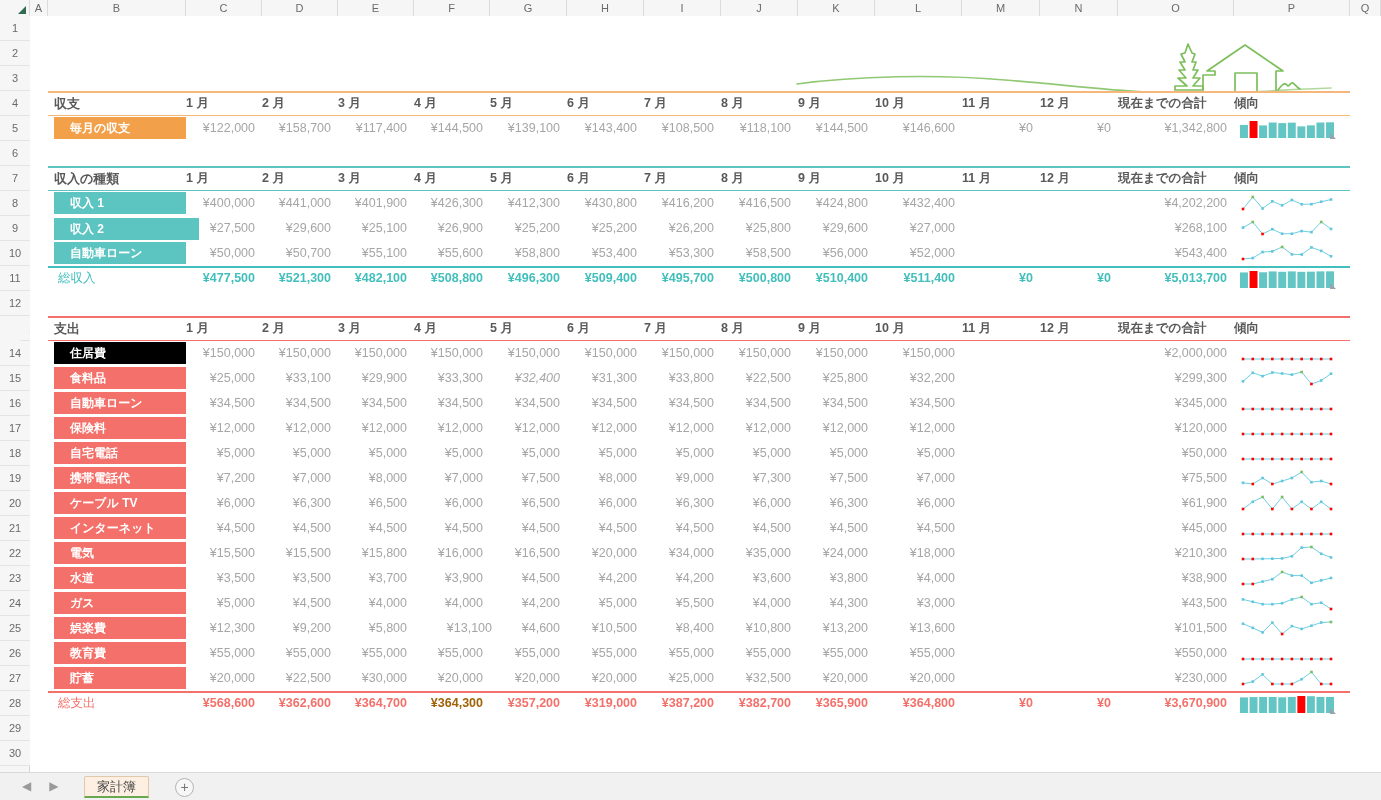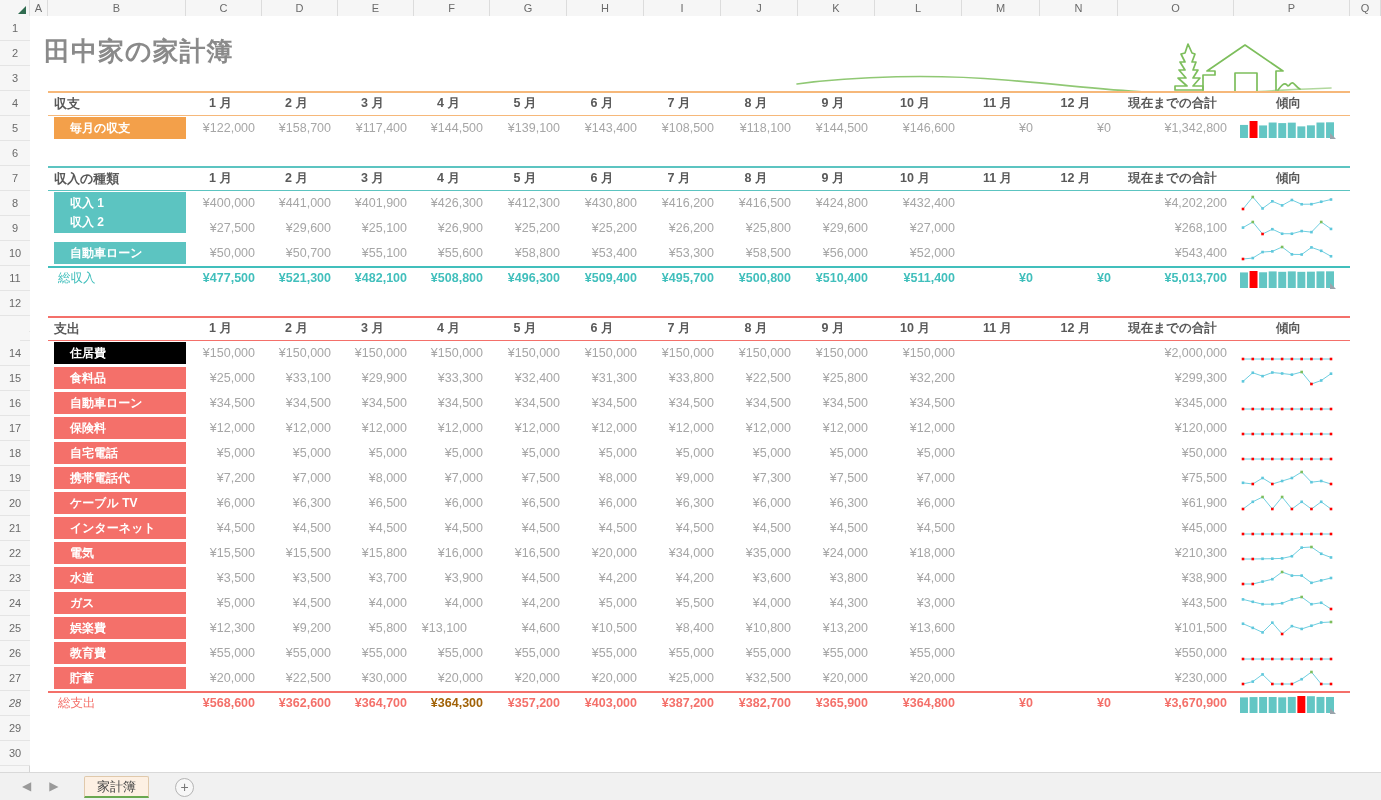--- a/index.html
+++ b/index.html
@@ -40,21 +40,21 @@
     border-bottom:1px solid #e4e4e4; background:#f6f6f6;
     display:flex;align-items:center;justify-content:center;
   }
   
   .sheet{
     position:absolute; left:30px; top:16px;
     width:1351px; height:756px; background:#ffffff;
   }
   .cell{ position:absolute; overflow:hidden; white-space:nowrap; }
   .num{ text-align:right; font-size:12.5px; color:#a6a6a6; padding-right:7px; line-height:25px;}
-  .mhead{ text-align:center; font-size:12.5px; font-weight:bold; color:#595959; padding-right:7px; line-height:25px;}
+  .mhead{ text-align:left; font-size:12.5px; font-weight:bold; color:#595959; padding-right:7px; line-height:25px;}
   .sect-title{ font-size:13px; font-weight:bold; color:#595959; padding-left:6px; line-height:25px;}
   .catlabel{
     font-size:12px; font-weight:bold; color:#ffffff;
     padding-left:16px; line-height:23px;
   }
   .totlabel{ font-size:12.5px; padding-left:10px; line-height:25px; }
   .totnum{ text-align:right; font-size:12.5px; font-weight:bold; padding-right:7px; line-height:25px;}
   .title-main{
     font-size:26px; font-weight:bold; color:#8a8a8a; letter-spacing:1px;
     line-height:38px; padding-left:8px;
@@ -140,28 +140,27 @@
       <div class="rowhead" style="height: 25px;">18</div>
       <div class="rowhead" style="height: 25px;">19</div>
       <div class="rowhead" style="height: 25px;">20</div>
       <div class="rowhead" style="height: 25px;">21</div>
       <div class="rowhead" style="height: 25px;">22</div>
       <div class="rowhead" style="height: 25px;">23</div>
       <div class="rowhead" style="height: 25px;">24</div>
       <div class="rowhead" style="height: 25px;">25</div>
       <div class="rowhead" style="height: 25px;">26</div>
       <div class="rowhead" style="height: 25px;">27</div>
-      <div class="rowhead" style="height: 25px; font-style: italic;">28</div>
+      <div class="rowhead" style="height: 25px;">28</div>
       <div class="rowhead" style="height: 25px;">29</div>
       <div class="rowhead" style="height: 25px;">30</div>
     </div>
 
   <div class="sheet" id="sheet">
 
-    <div class="cell title-main" style="left:6px; top:16px; width:420px; height:40px;">田中家の家計簿</div>
 
     <div class="cell" style="left:765px; top:12px; width:540px; height:82px;">
       <svg width="540" height="82" viewBox="0 0 540 82">
         <g fill="none" stroke="#7DBE5C" stroke-width="1.7" stroke-linecap="round" stroke-linejoin="round">
           <path d="M2 56 C 60 48, 140 46, 210 52 C 270 57, 310 62, 350 64 L 380 64" opacity="0.85"></path>
           <path d="M455 64 C 480 63, 500 61, 536 60" opacity="0.6"></path>
 
           <path d="M380 62 L 380 58 L 392 58 L 383 50 L 391 50 L 384 42 L 390 42 L 385 34 L 390 34 L 386 26 L 390 25 L 393 16
                    L 397 25 L 400 26 L 397 34 L 401 34 L 398 42 L 403 42 L 398 50 L 405 50 L 398 58 L 408 58 L 408 62 Z"></path>
 
@@ -258,21 +257,21 @@
           <rect x="21.255555555555556" y="13.143902439024389" width="2.6" height="2.6" fill="#5FC8DC"></rect>
           <rect x="31.033333333333335" y="6.002439024390244" width="2.6" height="2.6" fill="#5FC8DC"></rect>
           <rect x="40.81111111111112" y="10.099999999999998" width="2.6" height="2.6" fill="#5FC8DC"></rect>
           <rect x="50.588888888888896" y="4.685365853658537" width="2.6" height="2.6" fill="#5FC8DC"></rect>
           <rect x="60.366666666666674" y="8.958536585365852" width="2.6" height="2.6" fill="#5FC8DC"></rect>
           <rect x="70.14444444444446" y="8.870731707317072" width="2.6" height="2.6" fill="#5FC8DC"></rect>
           <rect x="79.92222222222223" y="6.441463414634147" width="2.6" height="2.6" fill="#5FC8DC"></rect>
           <rect x="89.7" y="4.217073170731707" width="2.6" height="2.6" fill="#5FC8DC"></rect>
         </svg>
       </div>
-      <div class="cell catlabel" style="left: 24px; top: 195px; width: 132px; height: 22px; background: rgb(92, 196, 193);">収入 2</div>
+      <div class="cell catlabel" style="left: 24px; top: 202px; width: 145px; height: 22px; background: rgb(92, 196, 193);">収入 2</div>
       <div class="cell num" style="left: 156px; top: 200px; width: 76px; height: 25px;">¥27,500</div>
       <div class="cell num" style="left: 232px; top: 200px; width: 76px; height: 25px;">¥29,600</div>
       <div class="cell num" style="left: 308px; top: 200px; width: 76px; height: 25px;">¥25,100</div>
       <div class="cell num" style="left: 384px; top: 200px; width: 76px; height: 25px;">¥26,900</div>
       <div class="cell num" style="left: 460px; top: 200px; width: 77px; height: 25px;">¥25,200</div>
       <div class="cell num" style="left: 537px; top: 200px; width: 77px; height: 25px;">¥25,200</div>
       <div class="cell num" style="left: 614px; top: 200px; width: 77px; height: 25px;">¥26,200</div>
       <div class="cell num" style="left: 691px; top: 200px; width: 77px; height: 25px;">¥25,800</div>
       <div class="cell num" style="left: 768px; top: 200px; width: 77px; height: 25px;">¥29,600</div>
       <div class="cell num" style="left: 845px; top: 200px; width: 87px; height: 25px;">¥27,000</div>
@@ -397,21 +396,21 @@
           <rect x="70.14444444444446" y="13.7" width="2.6" height="2.6" fill="#FF0000"></rect>
           <rect x="79.92222222222223" y="13.7" width="2.6" height="2.6" fill="#FF0000"></rect>
           <rect x="89.7" y="13.7" width="2.6" height="2.6" fill="#FF0000"></rect>
         </svg>
       </div>
       <div class="cell catlabel" style="left: 24px; top: 351px; width: 132px; height: 22px; background: rgb(244, 112, 106);">食料品</div>
       <div class="cell num" style="left: 156px; top: 350px; width: 76px; height: 25px;">¥25,000</div>
       <div class="cell num" style="left: 232px; top: 350px; width: 76px; height: 25px;">¥33,100</div>
       <div class="cell num" style="left: 308px; top: 350px; width: 76px; height: 25px;">¥29,900</div>
       <div class="cell num" style="left: 384px; top: 350px; width: 76px; height: 25px;">¥33,300</div>
-      <div class="cell num" style="left: 460px; top: 350px; width: 77px; height: 25px;">¥32,400</div>
+      <div class="cell num" style="left: 460px; top: 350px; width: 77px; height: 25px; font-style: italic;">¥32,400</div>
       <div class="cell num" style="left: 537px; top: 350px; width: 77px; height: 25px;">¥31,300</div>
       <div class="cell num" style="left: 614px; top: 350px; width: 77px; height: 25px;">¥33,800</div>
       <div class="cell num" style="left: 691px; top: 350px; width: 77px; height: 25px;">¥22,500</div>
       <div class="cell num" style="left: 768px; top: 350px; width: 77px; height: 25px;">¥25,800</div>
       <div class="cell num" style="left: 845px; top: 350px; width: 87px; height: 25px;">¥32,200</div>
       <div class="cell num" style="left: 932px; top: 350px; width: 78px; height: 25px;"></div>
       <div class="cell num" style="left: 1010px; top: 350px; width: 78px; height: 25px;"></div>
       <div class="cell num" style="left: 1088px; top: 350px; width: 116px; height: 25px;">¥299,300</div>
       <div class="spark" style="left: 1210px; top: 353px;">
         <svg width="94" height="19">
@@ -686,21 +685,21 @@
           <rect x="60.366666666666674" y="1.7" width="2.6" height="2.6" fill="#7DBE5C"></rect>
           <rect x="70.14444444444446" y="8.899999999999999" width="2.6" height="2.6" fill="#5FC8DC"></rect>
           <rect x="79.92222222222223" y="7.46" width="2.6" height="2.6" fill="#5FC8DC"></rect>
           <rect x="89.7" y="13.7" width="2.6" height="2.6" fill="#FF0000"></rect>
         </svg>
       </div>
       <div class="cell catlabel" style="left: 24px; top: 601px; width: 132px; height: 22px; background: rgb(244, 112, 106);">娯楽費</div>
       <div class="cell num" style="left: 156px; top: 600px; width: 76px; height: 25px;">¥12,300</div>
       <div class="cell num" style="left: 232px; top: 600px; width: 76px; height: 25px;">¥9,200</div>
       <div class="cell num" style="left: 308px; top: 600px; width: 76px; height: 25px;">¥5,800</div>
-      <div class="cell num" style="left: 368px; top: 600px; width: 76px; height: 25px;">¥13,100</div>
+      <div class="cell num" style="left: 393px; top: 600px; width: 76px; height: 25px;">¥13,100</div>
       <div class="cell num" style="left: 460px; top: 600px; width: 77px; height: 25px;">¥4,600</div>
       <div class="cell num" style="left: 537px; top: 600px; width: 77px; height: 25px;">¥10,500</div>
       <div class="cell num" style="left: 614px; top: 600px; width: 77px; height: 25px;">¥8,400</div>
       <div class="cell num" style="left: 691px; top: 600px; width: 77px; height: 25px;">¥10,800</div>
       <div class="cell num" style="left: 768px; top: 600px; width: 77px; height: 25px;">¥13,200</div>
       <div class="cell num" style="left: 845px; top: 600px; width: 87px; height: 25px;">¥13,600</div>
       <div class="cell num" style="left: 932px; top: 600px; width: 78px; height: 25px;"></div>
       <div class="cell num" style="left: 1010px; top: 600px; width: 78px; height: 25px;"></div>
       <div class="cell num" style="left: 1088px; top: 600px; width: 116px; height: 25px;">¥101,500</div>
       <div class="spark" style="left: 1210px; top: 603px;">
@@ -776,21 +775,21 @@
           <rect x="89.7" y="13.7" width="2.6" height="2.6" fill="#FF0000"></rect>
         </svg>
       </div>
       <div class="toprule" style="left: 18px; top: 675px; width: 1302px; height: 1.5px; background: rgb(244, 112, 106);"></div>
       <div class="cell totlabel" style="left: 18px; top: 675px; width: 138px; height: 25px; color: rgb(244, 112, 106);">総支出</div>
       <div class="cell totnum" style="left: 156px; top: 675px; width: 76px; height: 25px; color: rgb(244, 112, 106);">¥568,600</div>
       <div class="cell totnum" style="left: 232px; top: 675px; width: 76px; height: 25px; color: rgb(244, 112, 106);">¥362,600</div>
       <div class="cell totnum" style="left: 308px; top: 675px; width: 76px; height: 25px; color: rgb(244, 112, 106);">¥364,700</div>
       <div class="cell totnum" style="left: 384px; top: 675px; width: 76px; height: 25px; color: #a16207;">¥364,300</div>
       <div class="cell totnum" style="left: 460px; top: 675px; width: 77px; height: 25px; color: rgb(244, 112, 106);">¥357,200</div>
-      <div class="cell totnum" style="left: 537px; top: 675px; width: 77px; height: 25px; color: rgb(244, 112, 106);">¥403,000</div>
+      <div class="cell totnum" style="left: 537px; top: 675px; width: 77px; height: 25px; color: rgb(244, 112, 106);">¥319,000</div>
       <div class="cell totnum" style="left: 614px; top: 675px; width: 77px; height: 25px; color: rgb(244, 112, 106);">¥387,200</div>
       <div class="cell totnum" style="left: 691px; top: 675px; width: 77px; height: 25px; color: rgb(244, 112, 106);">¥382,700</div>
       <div class="cell totnum" style="left: 768px; top: 675px; width: 77px; height: 25px; color: rgb(244, 112, 106);">¥365,900</div>
       <div class="cell totnum" style="left: 845px; top: 675px; width: 87px; height: 25px; color: rgb(244, 112, 106);">¥364,800</div>
       <div class="cell totnum" style="left: 932px; top: 675px; width: 78px; height: 25px; color: rgb(244, 112, 106);">¥0</div>
       <div class="cell totnum" style="left: 1010px; top: 675px; width: 78px; height: 25px; color: rgb(244, 112, 106);">¥0</div>
       <div class="cell totnum" style="left: 1088px; top: 675px; width: 116px; height: 25px; color: rgb(244, 112, 106);">¥3,670,900</div>
       <div class="spark" style="left: 1210px; top: 678px;">
         <svg width="94" height="19">
           <rect x="0" y="3.3917871900826455" width="7.959999999999999" height="15.608212809917354" fill="#63C6C4"></rect>

